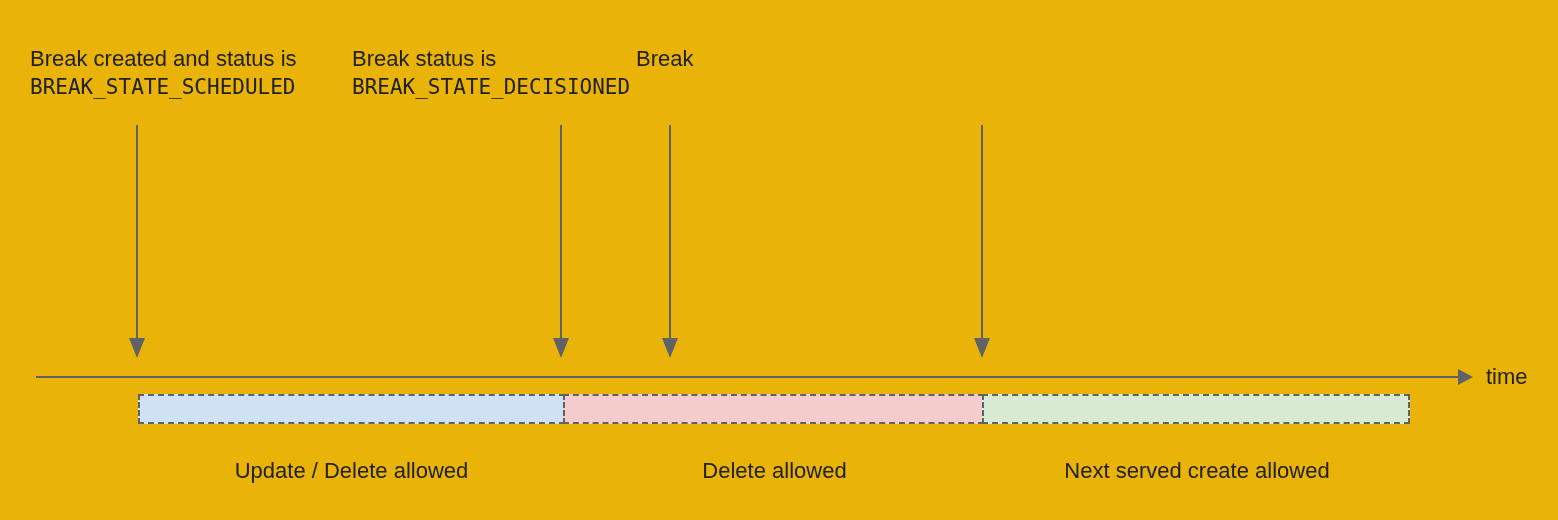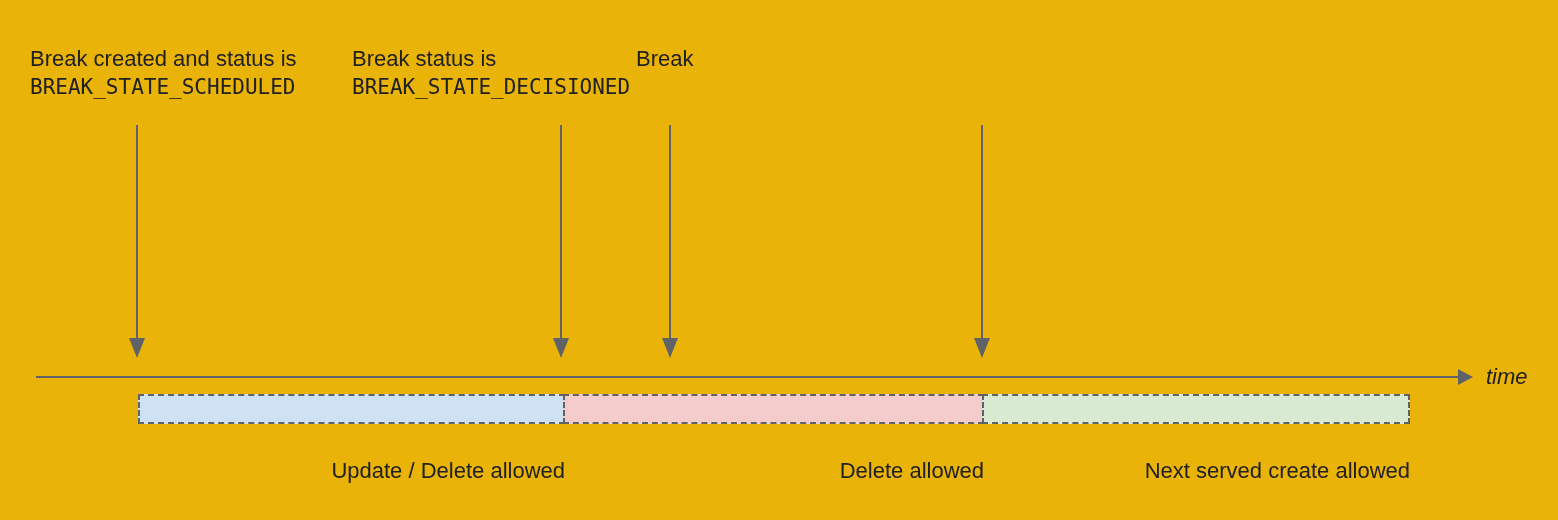--- a/index.html
+++ b/index.html
@@ -37,33 +37,33 @@
     position:absolute;left:36px;top:376px;width:1424px;height:2px;background:#5f6368;
   }
   .timeline-head{
     position:absolute;left:1458px;top:369px;width:0;height:0;
     border-top:8px solid transparent;
     border-bottom:8px solid transparent;
     border-left:15px solid #5f6368;
   }
   .time-label{
     position:absolute;left:1486px;top:364px;
-    font-size:22px;line-height:26px;color:#202124;white-space:nowrap;font-style:italic;
+    font-size:22px;line-height:26px;color:#202124;white-space:nowrap;
   }
   .bar{
     position:absolute;left:138px;top:394px;height:30px;display:flex;
   }
   .segment{
     height:30px;box-sizing:border-box;
     border:2px dashed #5f6368;
   }
   .segment + .segment{margin-left:-2px;}
   .seg-label{
     position:absolute;top:458px;
-    font-size:22px;line-height:26px;text-align:right;color:#202124;white-space:nowrap;
+    font-size:22px;line-height:26px;text-align:center;color:#202124;white-space:nowrap;
   }
 </style>
 </head>
 <body>
 
 <div id="canvas">
 
   <div class="annotation" style="left:30px;top:44px">
     <div class="ann-line">Break created and status is</div>
     <div class="ann-line mono">BREAK_STATE_SCHEDULED</div>

